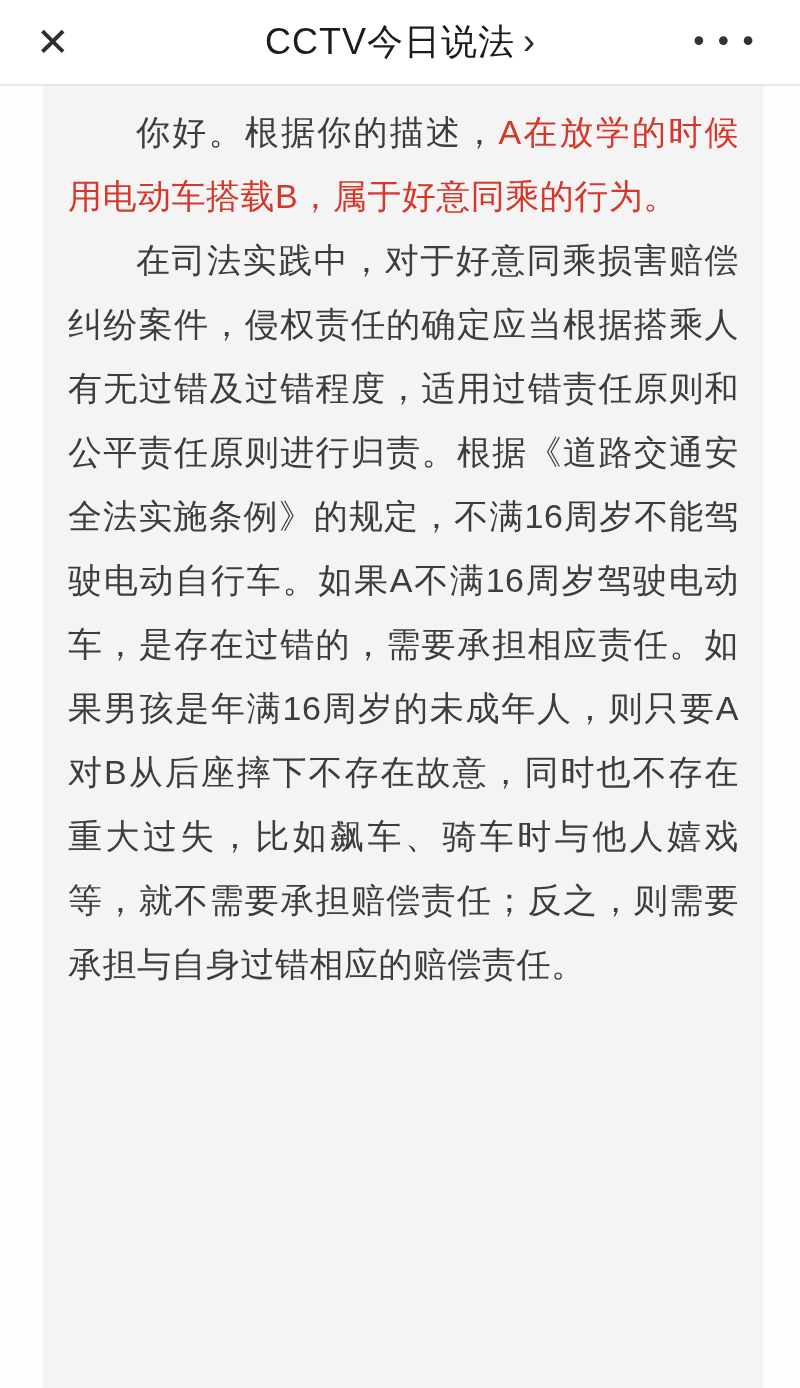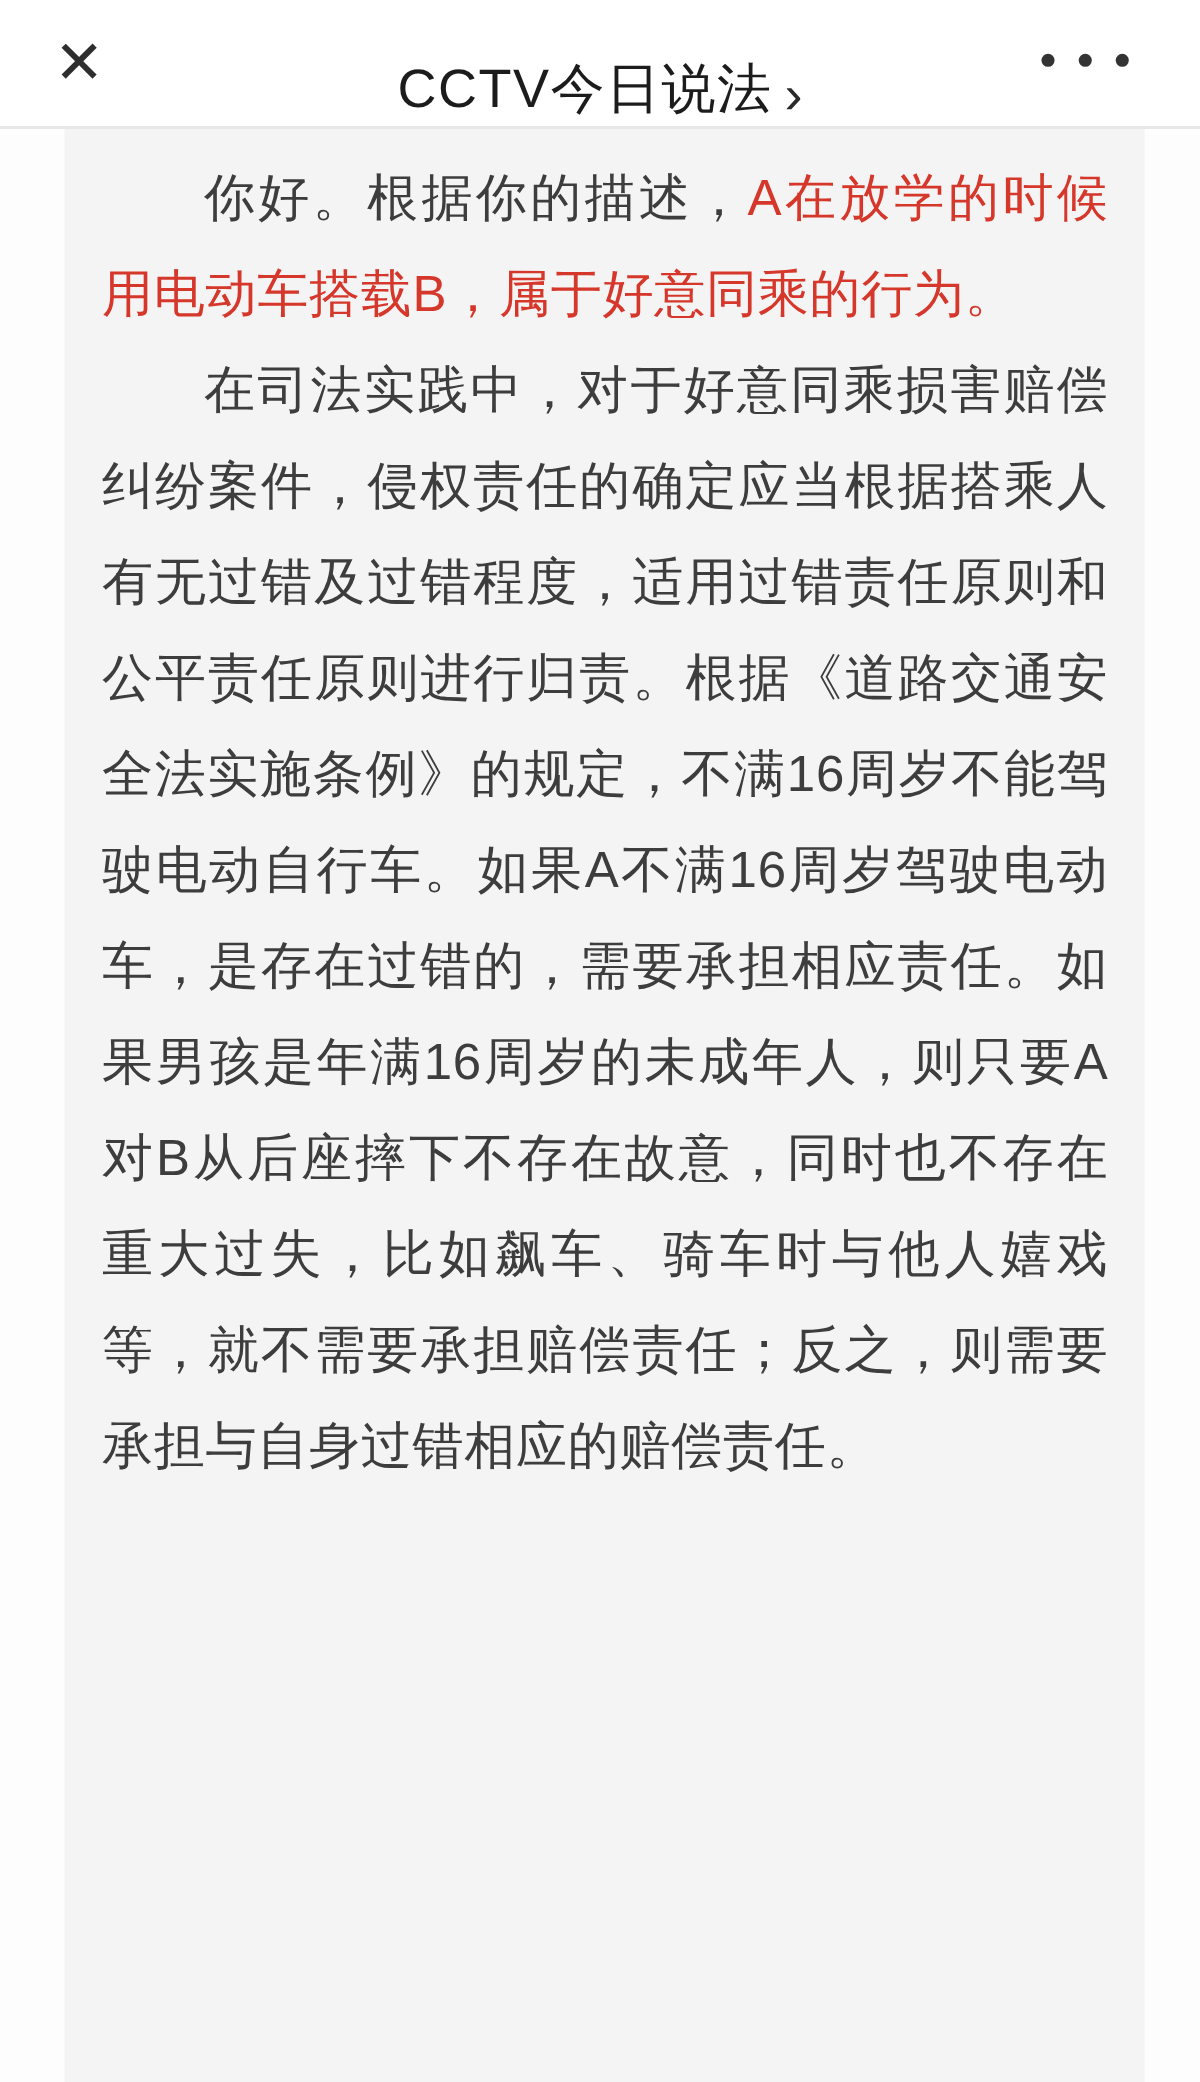--- a/index.html
+++ b/index.html
@@ -21,21 +21,21 @@
   }
   .close-btn{
     position:absolute;left:36px;top:0;height:84px;
     display:flex;align-items:center;
     background:none;border:none;padding:0;cursor:pointer;
     font-size:40px;font-weight:300;color:#2e2e2e;line-height:1;
     font-family:"DejaVu Sans",sans-serif;
   }
   .title-wrap{
     position:absolute;left:0;right:0;top:0;height:84px;
-    display:flex;align-items:flex-end;justify-content:center;
+    display:flex;align-items:center;justify-content:center;
     cursor:pointer;
   }
   .title-text{
     font-size:36px;color:#1c1c1c;letter-spacing:1px;
   }
   .chevron{
     font-size:36px;color:#2a2a2a;margin-left:8px;font-weight:300;
   }
   .more-btn{
     position:absolute;right:36px;top:0;height:84px;

